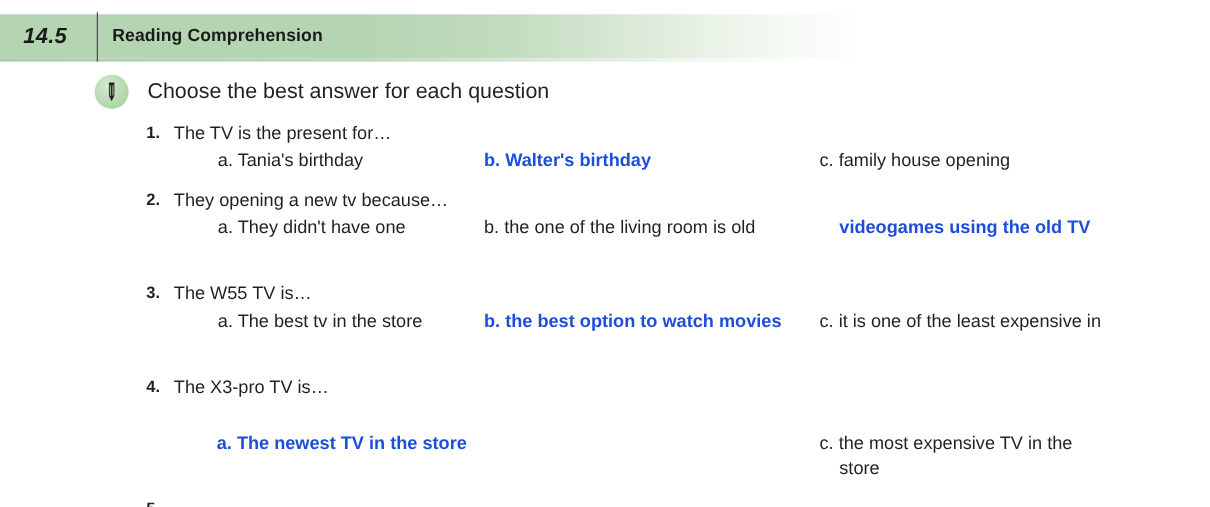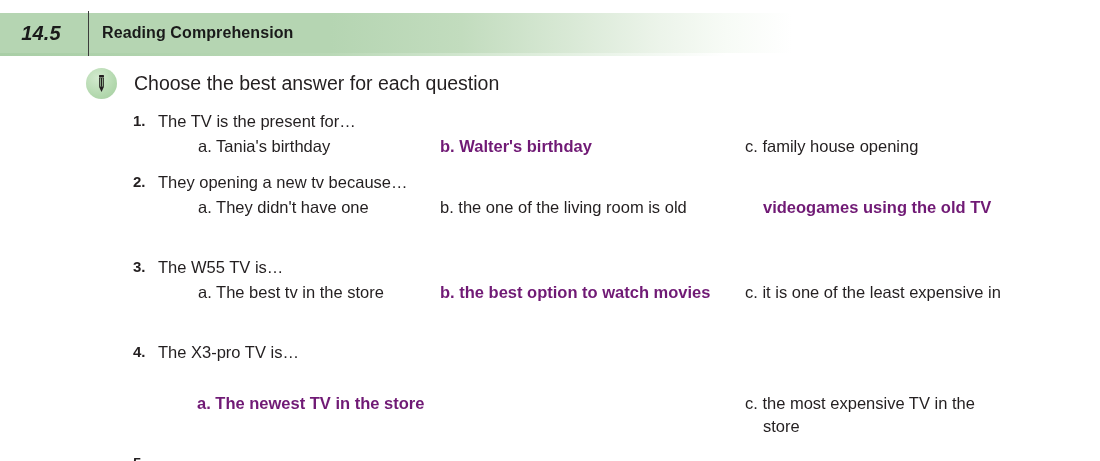--- a/index.html
+++ b/index.html
@@ -147,21 +147,21 @@
   }
   .opt-a { left: 198px; }
   .opt-b { left: 440px; }
   .opt-c { left: 745px; width: 300px; }
   .wrap-indent {
     display: block;
     padding-left: 18px;
     white-space: normal;
   }
   .correct {
-    color: #701a75;
+    color: #1d4ed8;
     font-weight: bold;
   }
   
   .q4 .opt-a { left: 197px; }
   .q4 .opt-b { left: 437px; }
   .q5 .opt-b { left: 437px; }
 </style>
 </head>
 <body>
 

